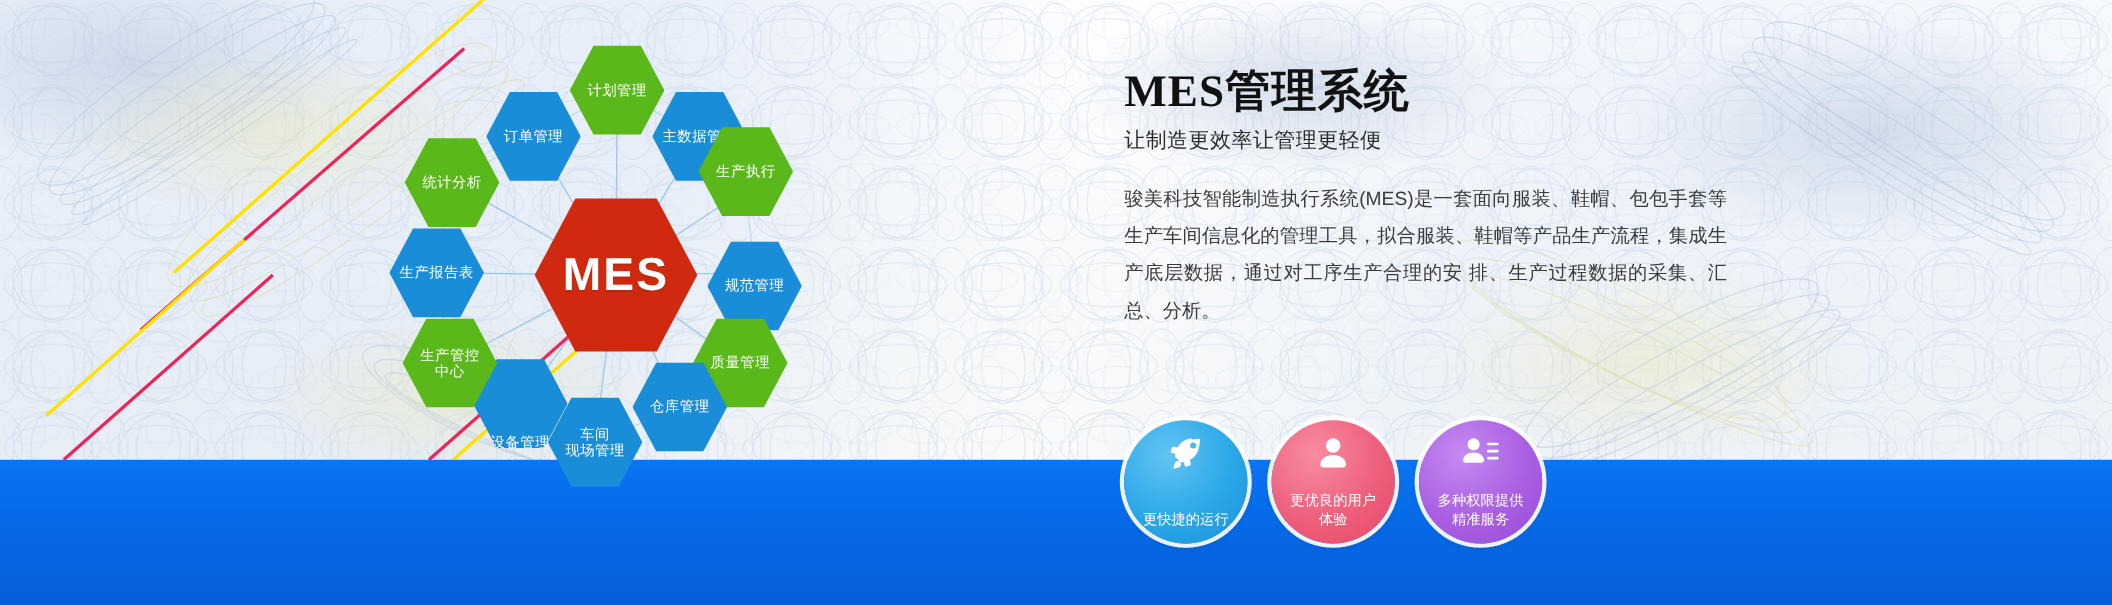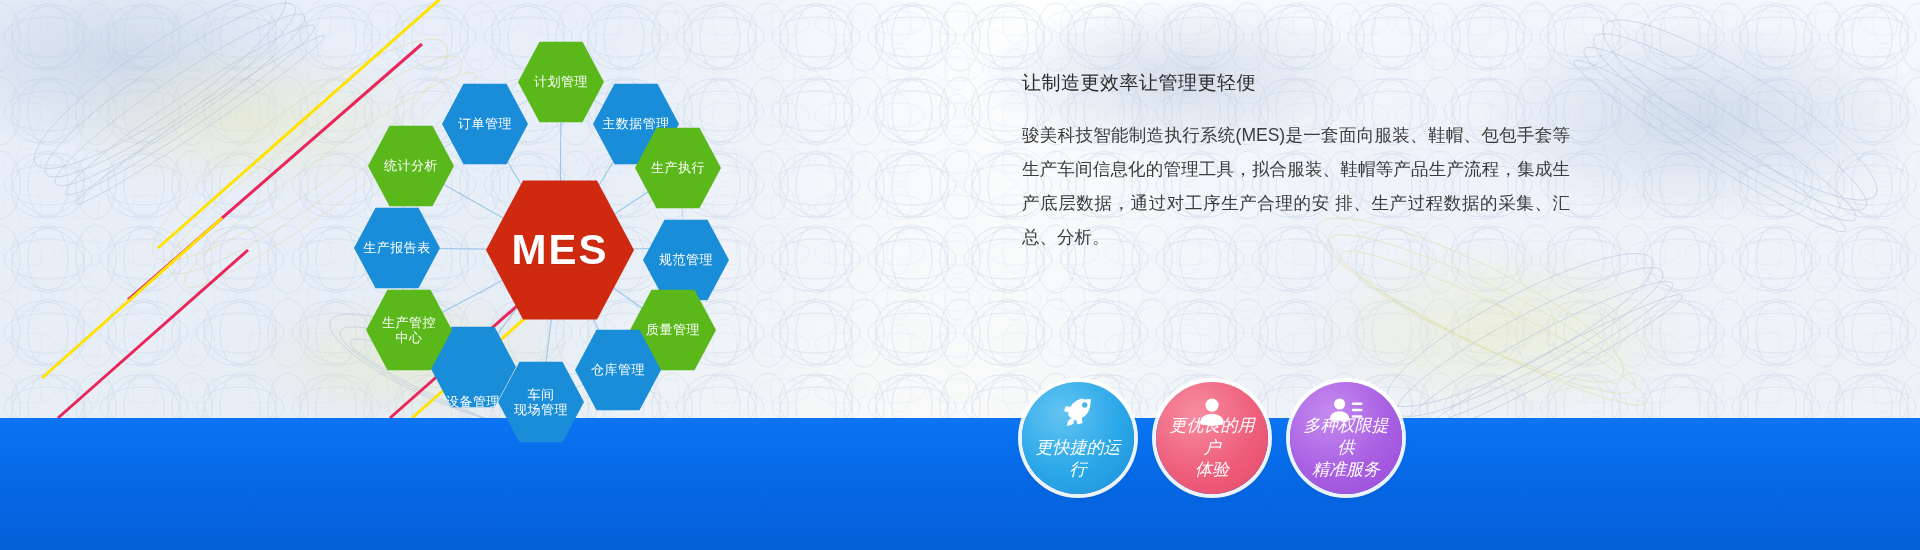--- a/index.html
+++ b/index.html
@@ -81,21 +81,21 @@
     display:flex; flex-direction:column; align-items:center; justify-content:flex-end;
     color:#ffffff; text-align:center;
     padding-bottom:13px;
     box-shadow:0 0 0 4px rgba(255,255,255,.92), 0 3px 7px rgba(0,0,0,.16);
     position:relative;
   }
   .badge .glyph {
     position:absolute; top:13px; left:50%; transform:translateX(-50%);
     width:34px; height:34px;
   }
-  .badge .btext { font-size:17px; line-height:1.3; padding:0 7px;font-style:italic; }
+  .badge .btext { font-size:13px; line-height:1.3; padding:0 7px; }
   .badge.b1 { background:radial-gradient(circle at 35% 28%, #62c4f2 0%, #2aa7e8 55%, #1c92d6 100%); }
   .badge.b2 { background:radial-gradient(circle at 35% 28%, #f78ca0 0%, #ee5f7c 55%, #e54868 100%); }
   .badge.b3 { background:radial-gradient(circle at 35% 28%, #f9a859 0%, #f2813a 55%, #e8692a 100%); }
   .badge.b4 { background:radial-gradient(circle at 35% 28%, #c58bf0 0%, #a95fe2 55%, #9a4bd8 100%); }
 </style>
 </head>
 <body>
 
 <div id="stage">
 
@@ -215,21 +215,21 @@
         <line x1="81" y1="146" x2="155" y2="104" stroke="#8fbfe4" stroke-width="1" opacity="0.55"></line>
         <line x1="155" y1="104" x2="231" y2="62" stroke="#8fbfe4" stroke-width="1" opacity="0.55"></line>
       </svg>
     <div id="hexnodes">
         <div class="hex small green" style="left: 188px; top: 20px;">
           <span>计划管理</span>
         </div>
         <div class="hex small blue" style="left: 263px; top: 62px;">
           <span>主数据管理</span>
         </div>
-        <div class="hex small green" style="left: 305px; top: 106px;">
+        <div class="hex small green" style="left: 305px; top: 94px;">
           <span>生产执行</span>
         </div>
         <div class="hex small blue" style="left: 313px; top: 198px;">
           <span>规范管理</span>
         </div>
         <div class="hex small green" style="left: 300px; top: 268px;">
           <span>质量管理</span>
         </div>
         <div class="hex small blue" style="left: 245px; top: 308px;">
           <span>仓库管理</span>
@@ -252,20 +252,21 @@
         <div class="hex small blue" style="left: 112px; top: 62px;">
           <span>订单管理</span>
         </div>
       </div>
     <div class="hex core" style="left:156px; top:159px;">
       <span>MES</span>
     </div>
   </div>
 
   <div id="copy">
+    <div class="title">MES管理系统</div>
     <div class="subtitle">让制造更效率让管理更轻便</div>
     <div class="paragraph">骏美科技智能制造执行系统(MES)是一套面向服装、鞋帽、包包手套等生产车间信息化的管理工具，拟合服装、鞋帽等产品生产流程，集成生产底层数据，通过对工序生产合理的安 排、生产过程数据的采集、汇总、分析。</div>
   </div>
 
   <div id="badges">
       <div class="badge b1">
         <span class="glyph"><svg viewBox="0 0 32 32" fill="#fff">
             <path d="M20.6 3.2c-5.1.6-9.1 3.6-11.6 8l-3.6-.7c-.6-.1-1.1.2-1.3.8l-1 3.2c-.1.5.2 1 .7 1.1l3.3.8c-.2 1-.3 1.9-.3 2.7l4.8 4.8c.9 0 1.8-.1 2.8-.3l.8 3.3c.1.5.6.8 1.1.7l3.2-1c.5-.2.8-.7.7-1.3l-.7-3.6c4.4-2.5 7.4-6.6 8-11.7l.6-5c.1-.8-.5-1.4-1.3-1.3l-5 .5zm1.7 8.8a2.6 2.6 0 1 1 0-5.2 2.6 2.6 0 0 1 0 5.2z"></path>
             <path d="M7.6 23.2c-1.6 1.6-2.1 6-2.1 6s4.4-.5 6-2.1a2.8 2.8 0 0 0-3.9-3.9z"></path>
           </svg></span>

